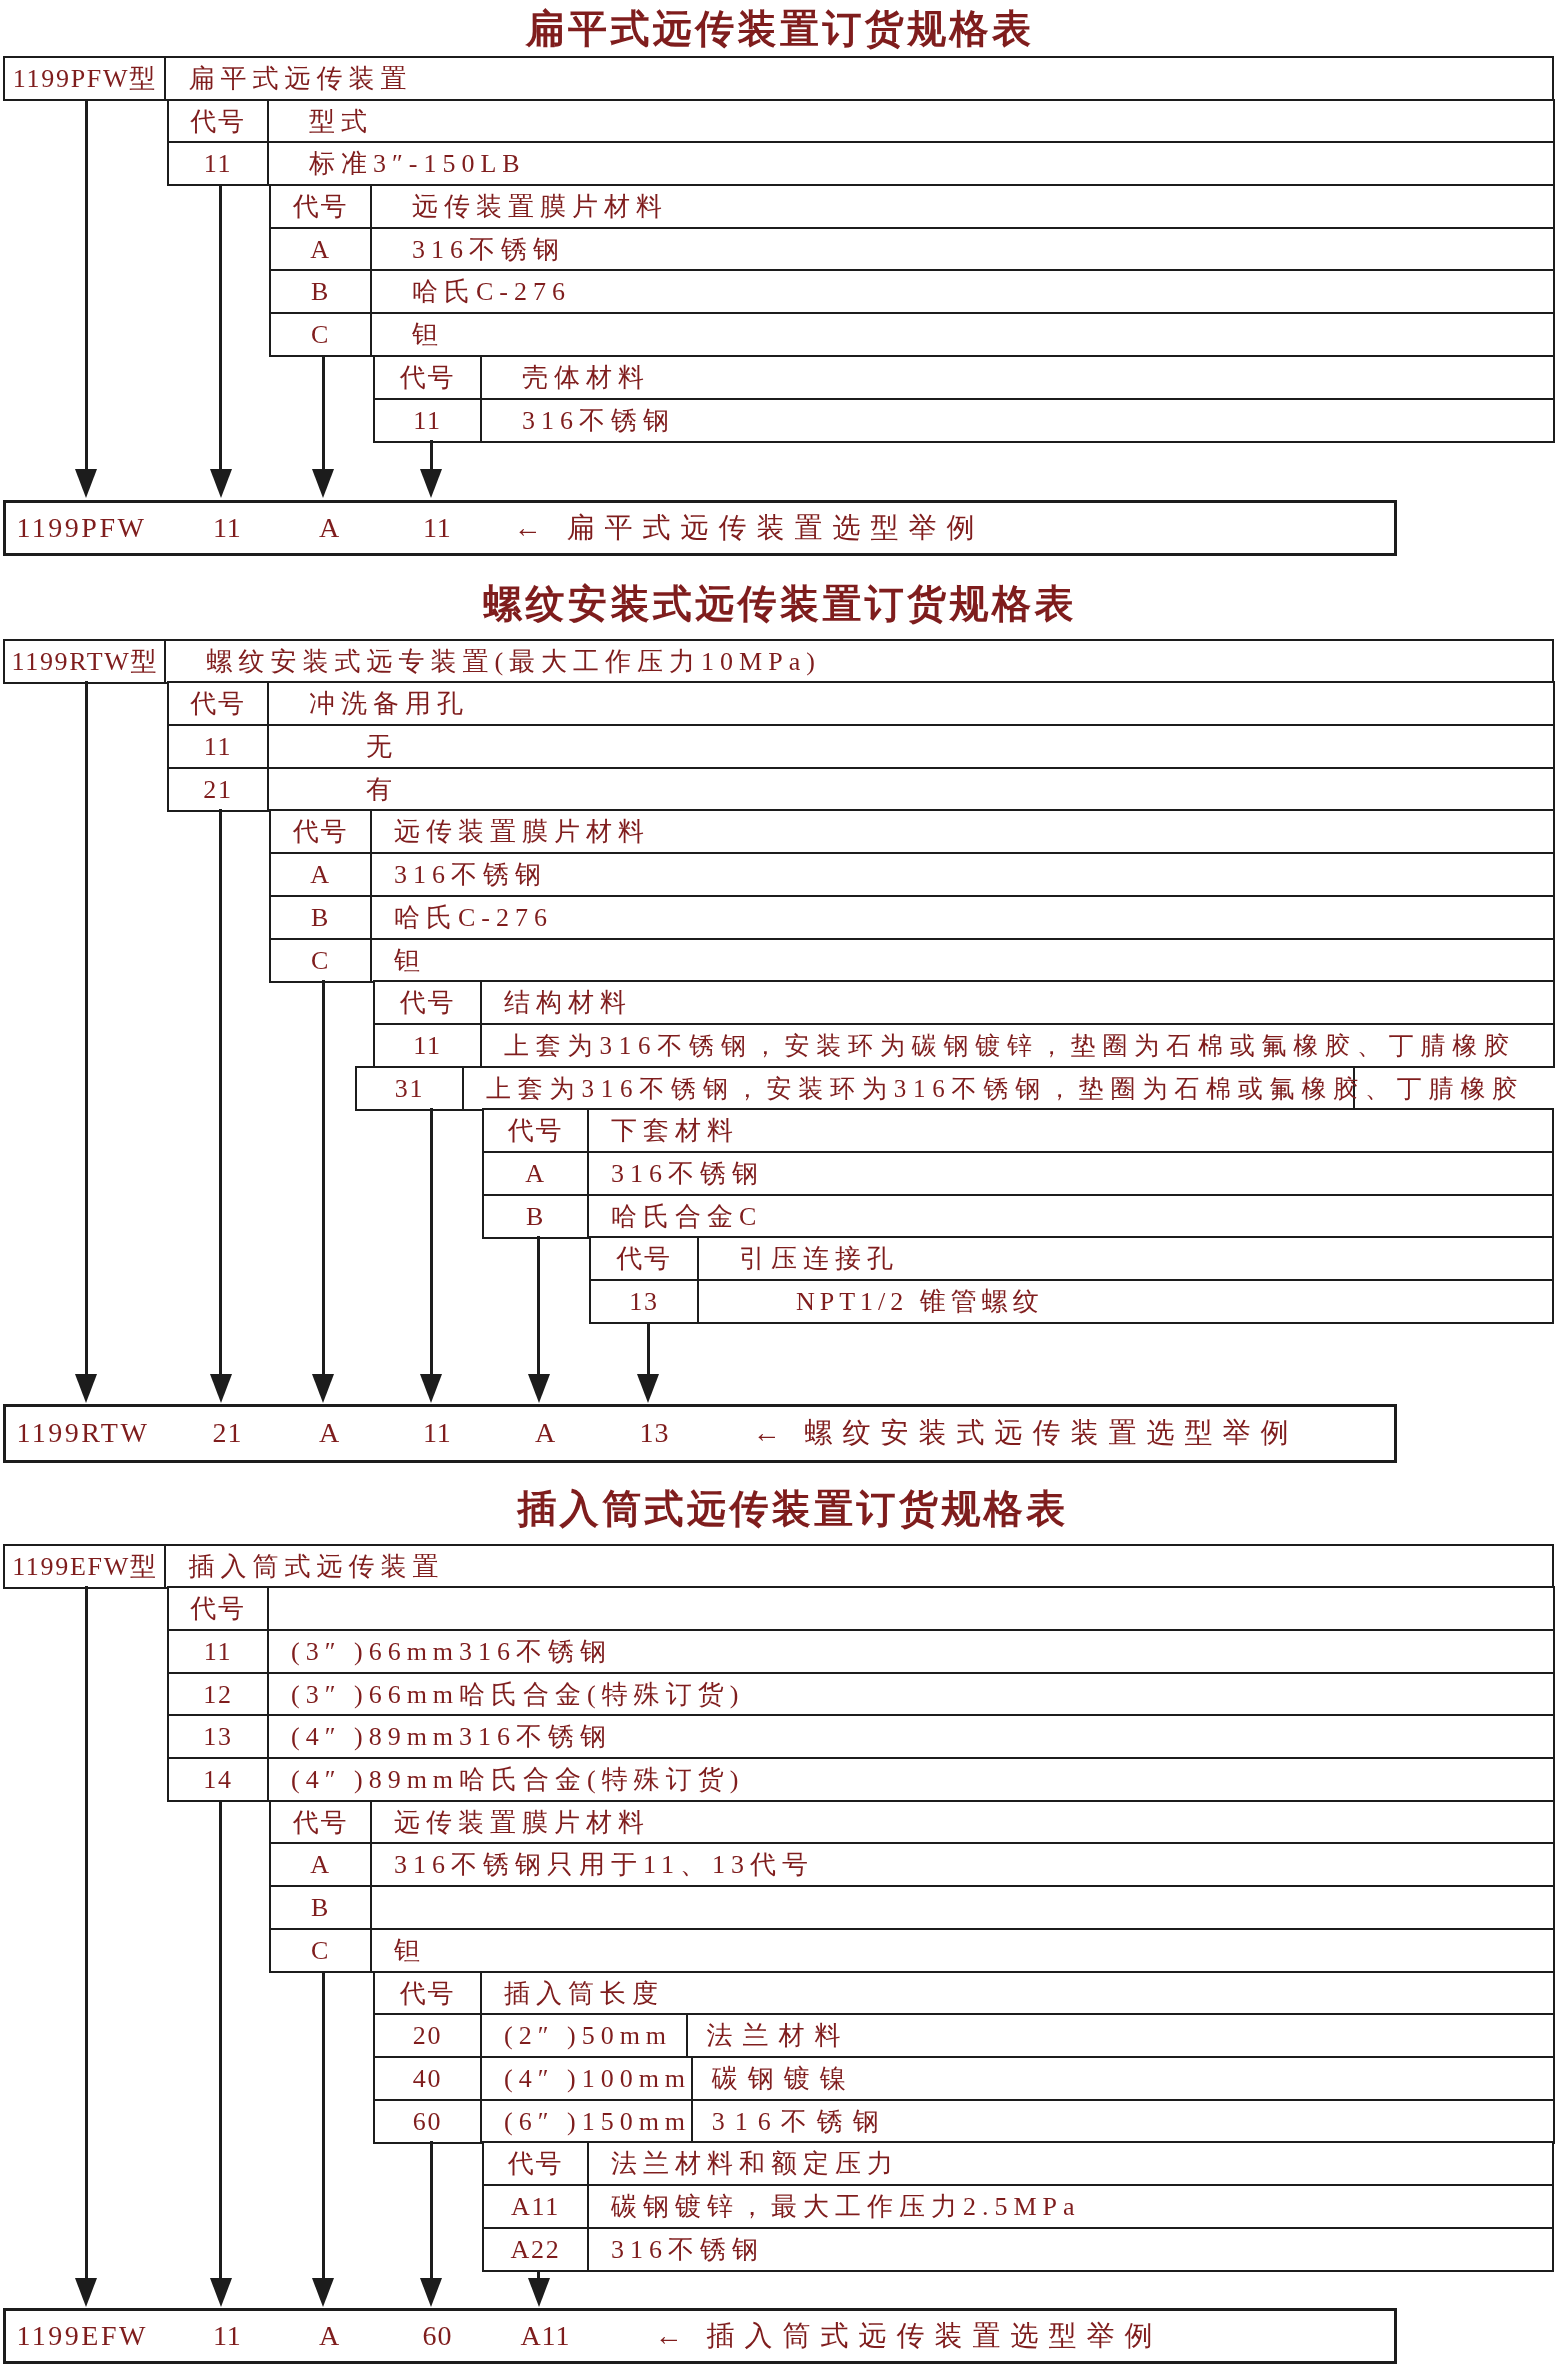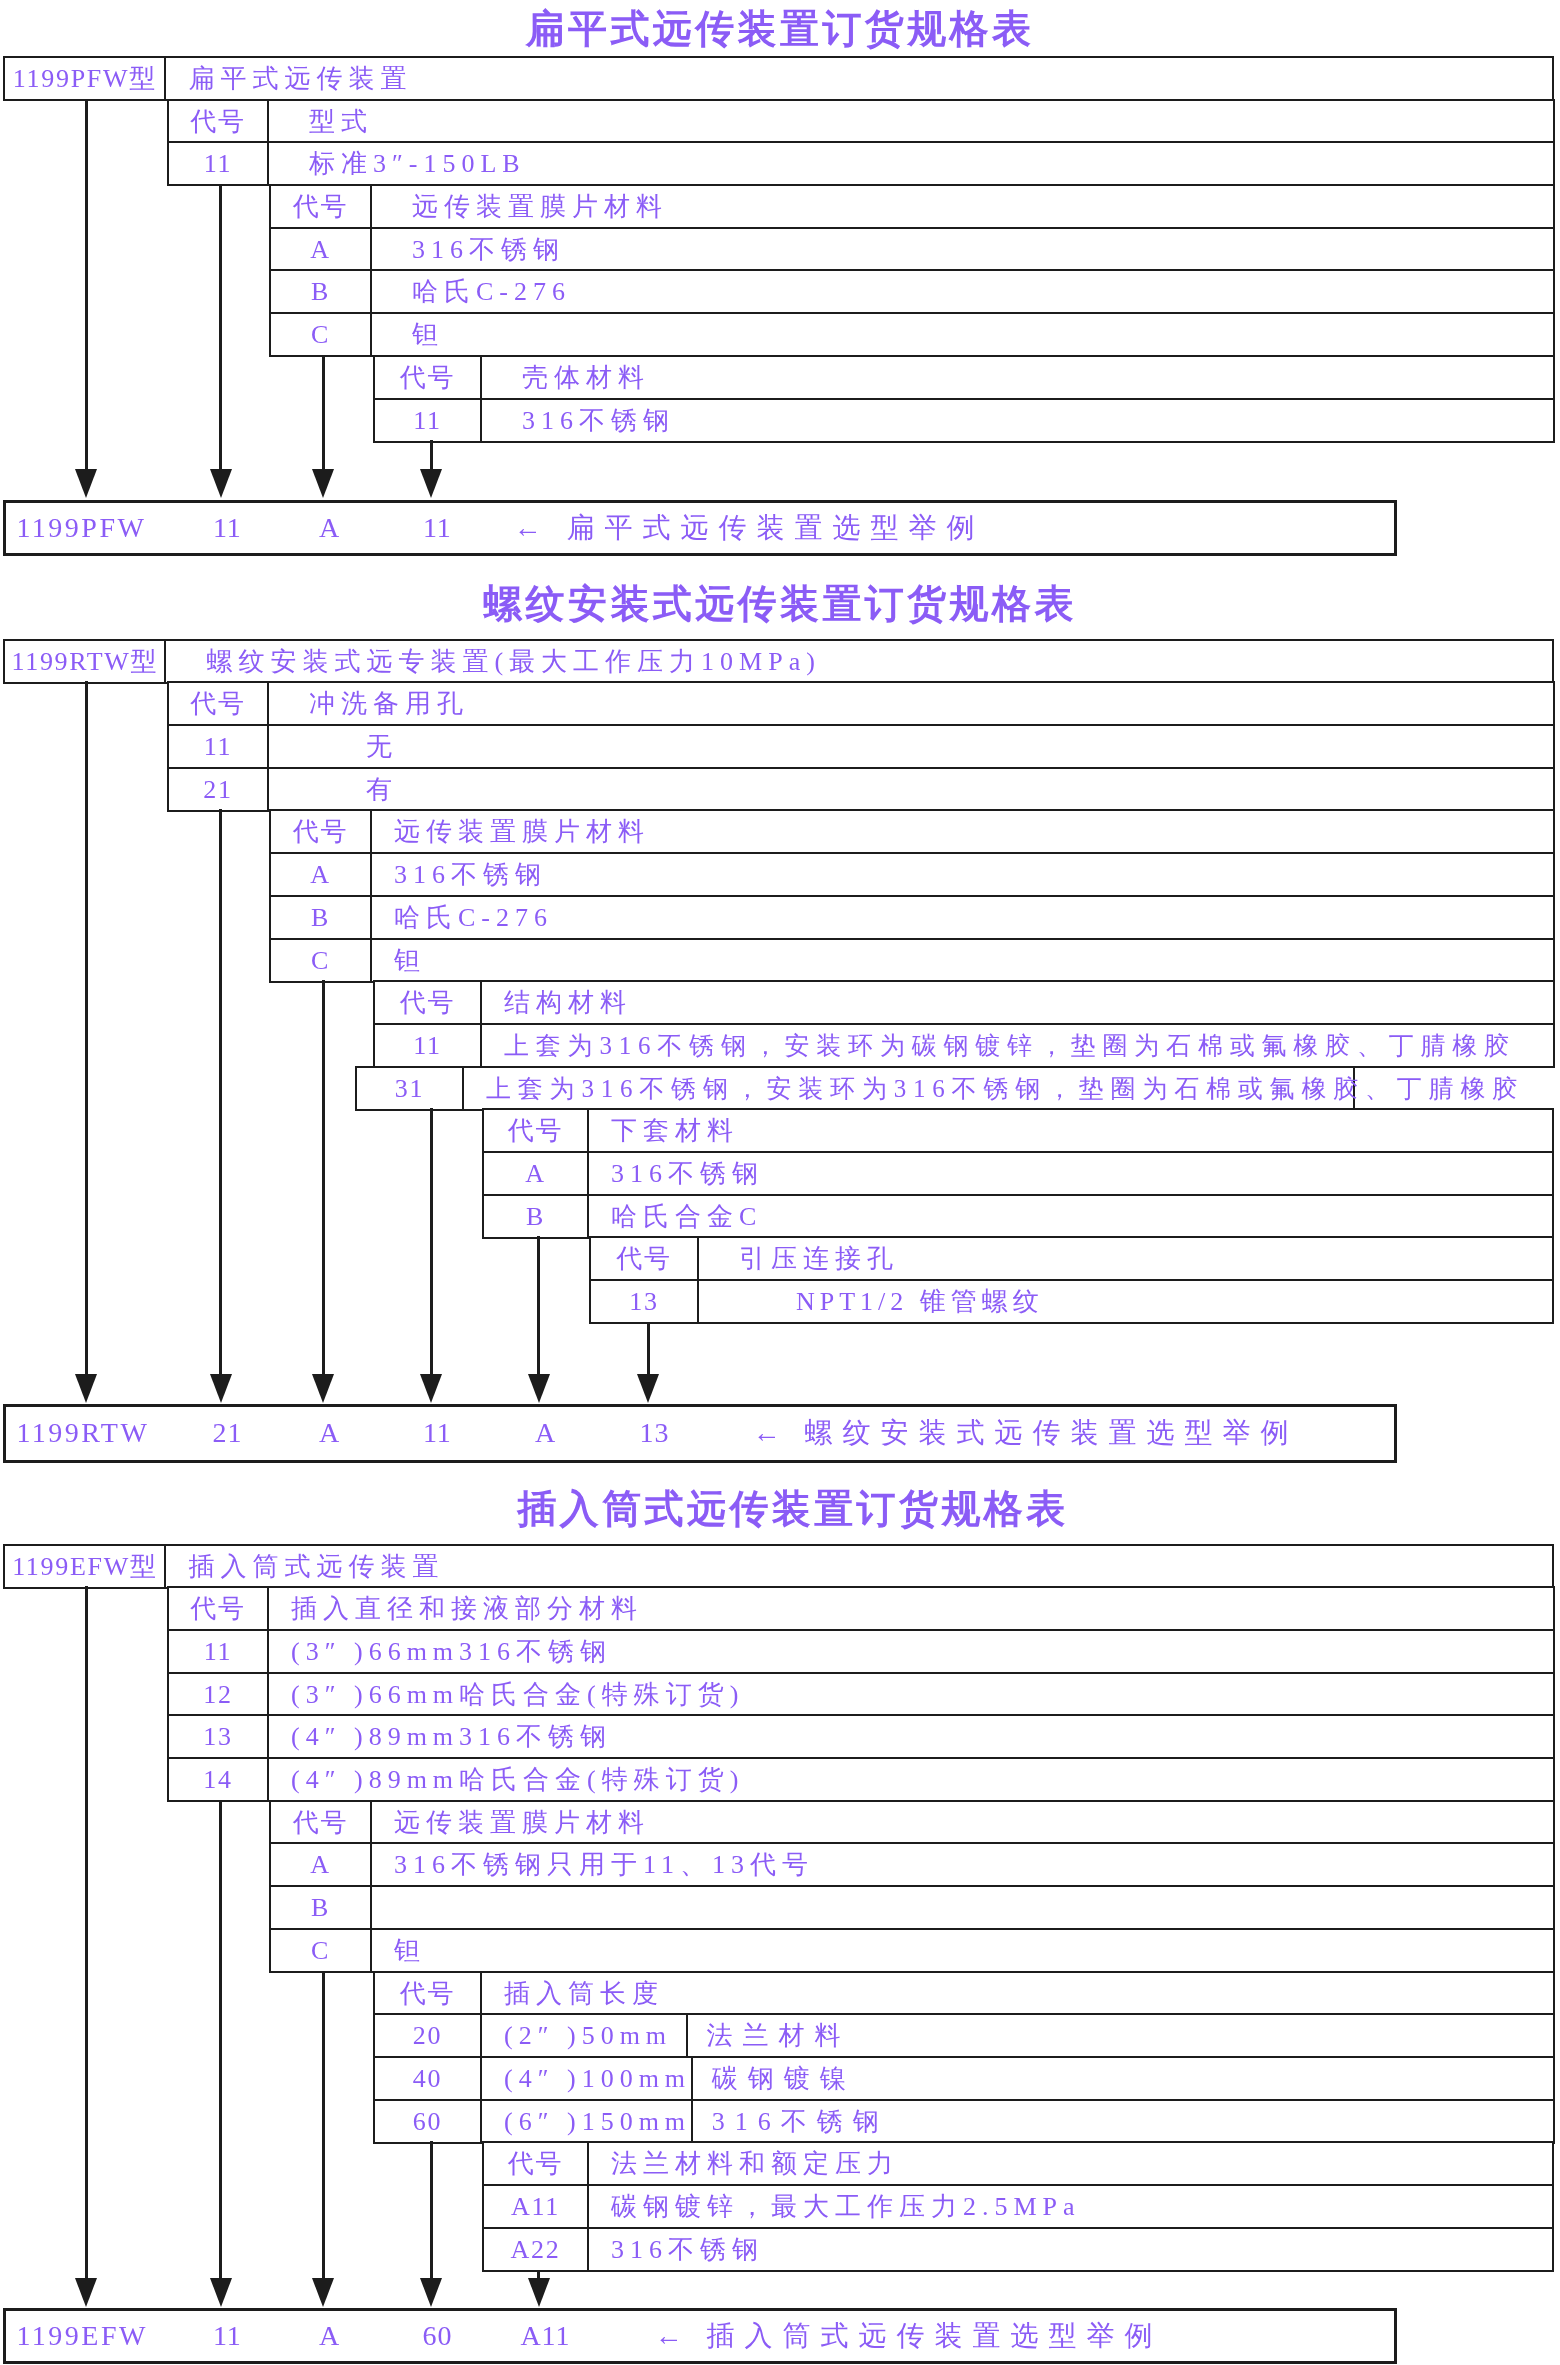--- a/index.html
+++ b/index.html
@@ -1,18 +1,18 @@
 <!DOCTYPE html>
 <html style="font-size:13.5px"><head>
 <meta charset="utf-8">
 <style>
   html,body{margin:0;padding:0;background:#ffffff;}
   #page{
     position:relative;width:1560px;height:2366px;background:#ffffff;
-    font-family:"Liberation Serif","DejaVu Serif",serif;color:#8b5cf6;overflow:hidden;
+    font-family:"Liberation Serif","DejaVu Serif",serif;color:#7f1d1d;overflow:hidden;
   }
   .t-title{
     position:absolute;left:0;width:1560px;text-align:center;
     font-size:39px;font-weight:700;letter-spacing:3.4px;white-space:nowrap;
   }
   .spec-row{
     position:absolute;display:flex;box-sizing:border-box;
     border:2.5px solid #1c1c1c;background:#ffffff;
   }
   .cell{display:flex;align-items:center;box-sizing:border-box;overflow:visible;}
@@ -186,21 +186,20 @@
       <span class="ex-arrow" style="left: 746px;">←</span>
       <span class="ex-label" style="left: 798px;">螺纹安装式远传装置选型举例</span>
     </div>
     <div class="t-title" style="top: 1482px; padding-left: 13px;">插入筒式远传装置订货规格表</div>
     <div class="spec-row" style="top: 1544px; left: 3.4px; width: 1551px; height: 45px;">
       <div class="cell code-cell" style="width: 161px;">1199EFW型</div>
       <div class="cell desc-cell pad-s">插入筒式远传装置</div>
     </div>
     <div class="spec-row" style="top: 1586px; left: 167px; width: 1388px; height: 45px;">
       <div class="cell code-cell" style="width: 100px;">代号</div>
-      <div class="cell desc-cell pad-s">插入直径和接液部分材料</div>
     </div>
     <div class="spec-row" style="top: 1629px; left: 167px; width: 1388px; height: 45px;">
       <div class="cell code-cell" style="width: 100px;">11</div>
       <div class="cell desc-cell pad-s">(3″ )66mm316不锈钢</div>
     </div>
     <div class="spec-row" style="top: 1672px; left: 167px; width: 1388px; height: 45px;">
       <div class="cell code-cell" style="width: 100px;">12</div>
       <div class="cell desc-cell pad-s">(3″ )66mm哈氏合金(特殊订货)</div>
     </div>
     <div class="spec-row" style="top: 1714px; left: 167px; width: 1388px; height: 45px;">

